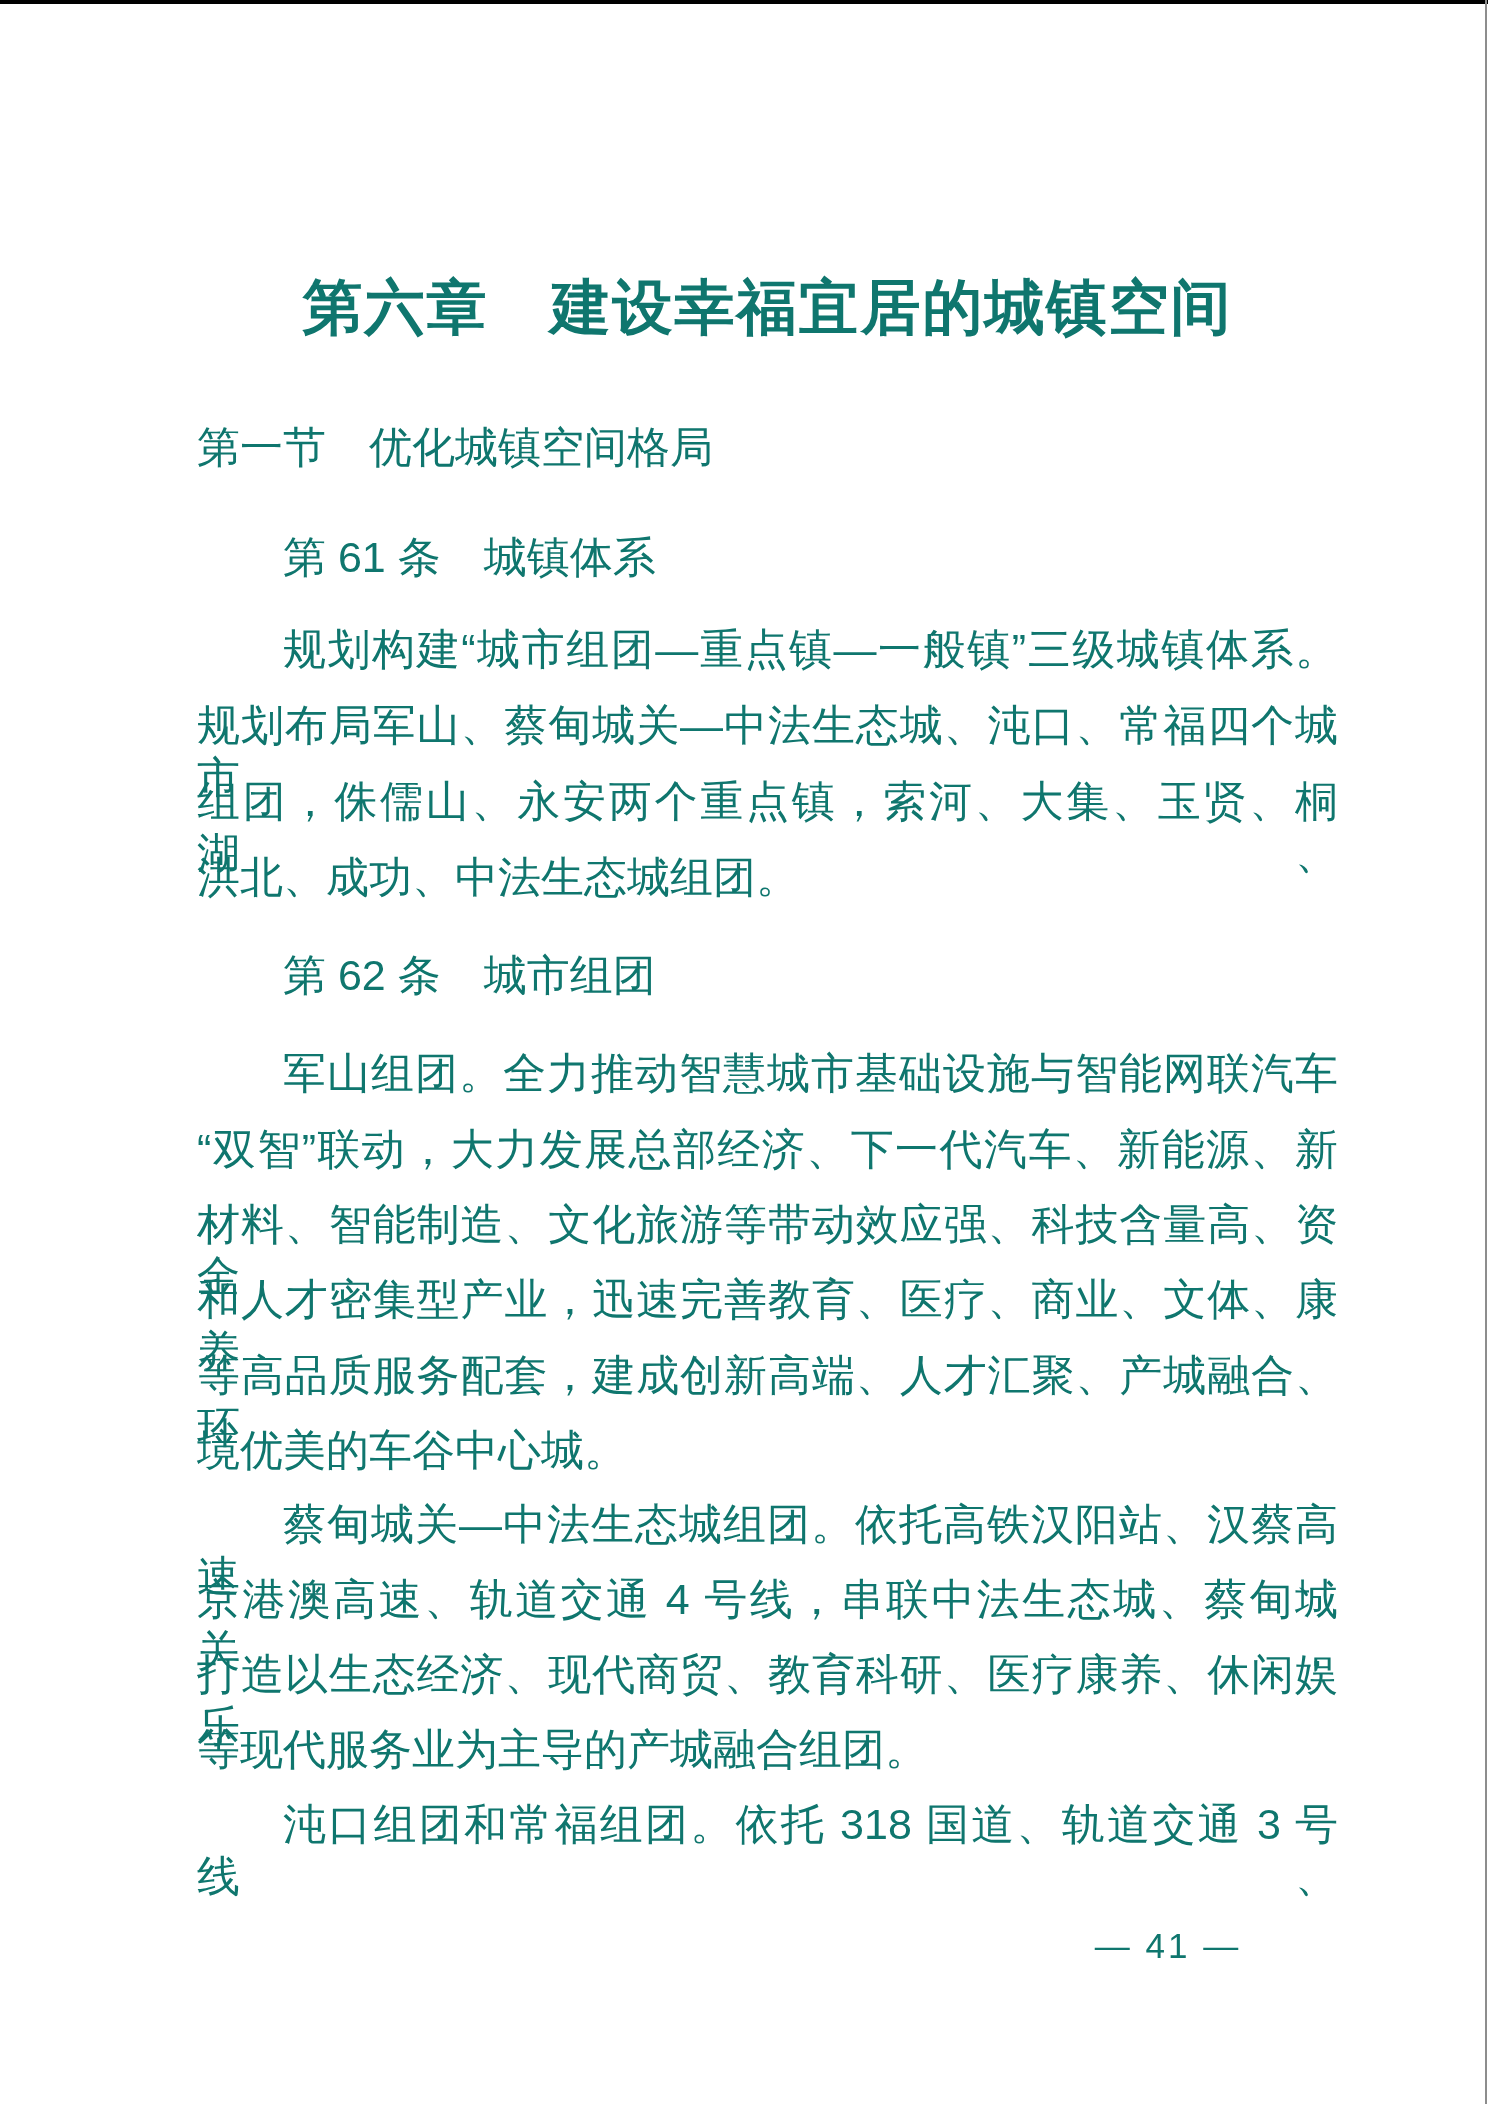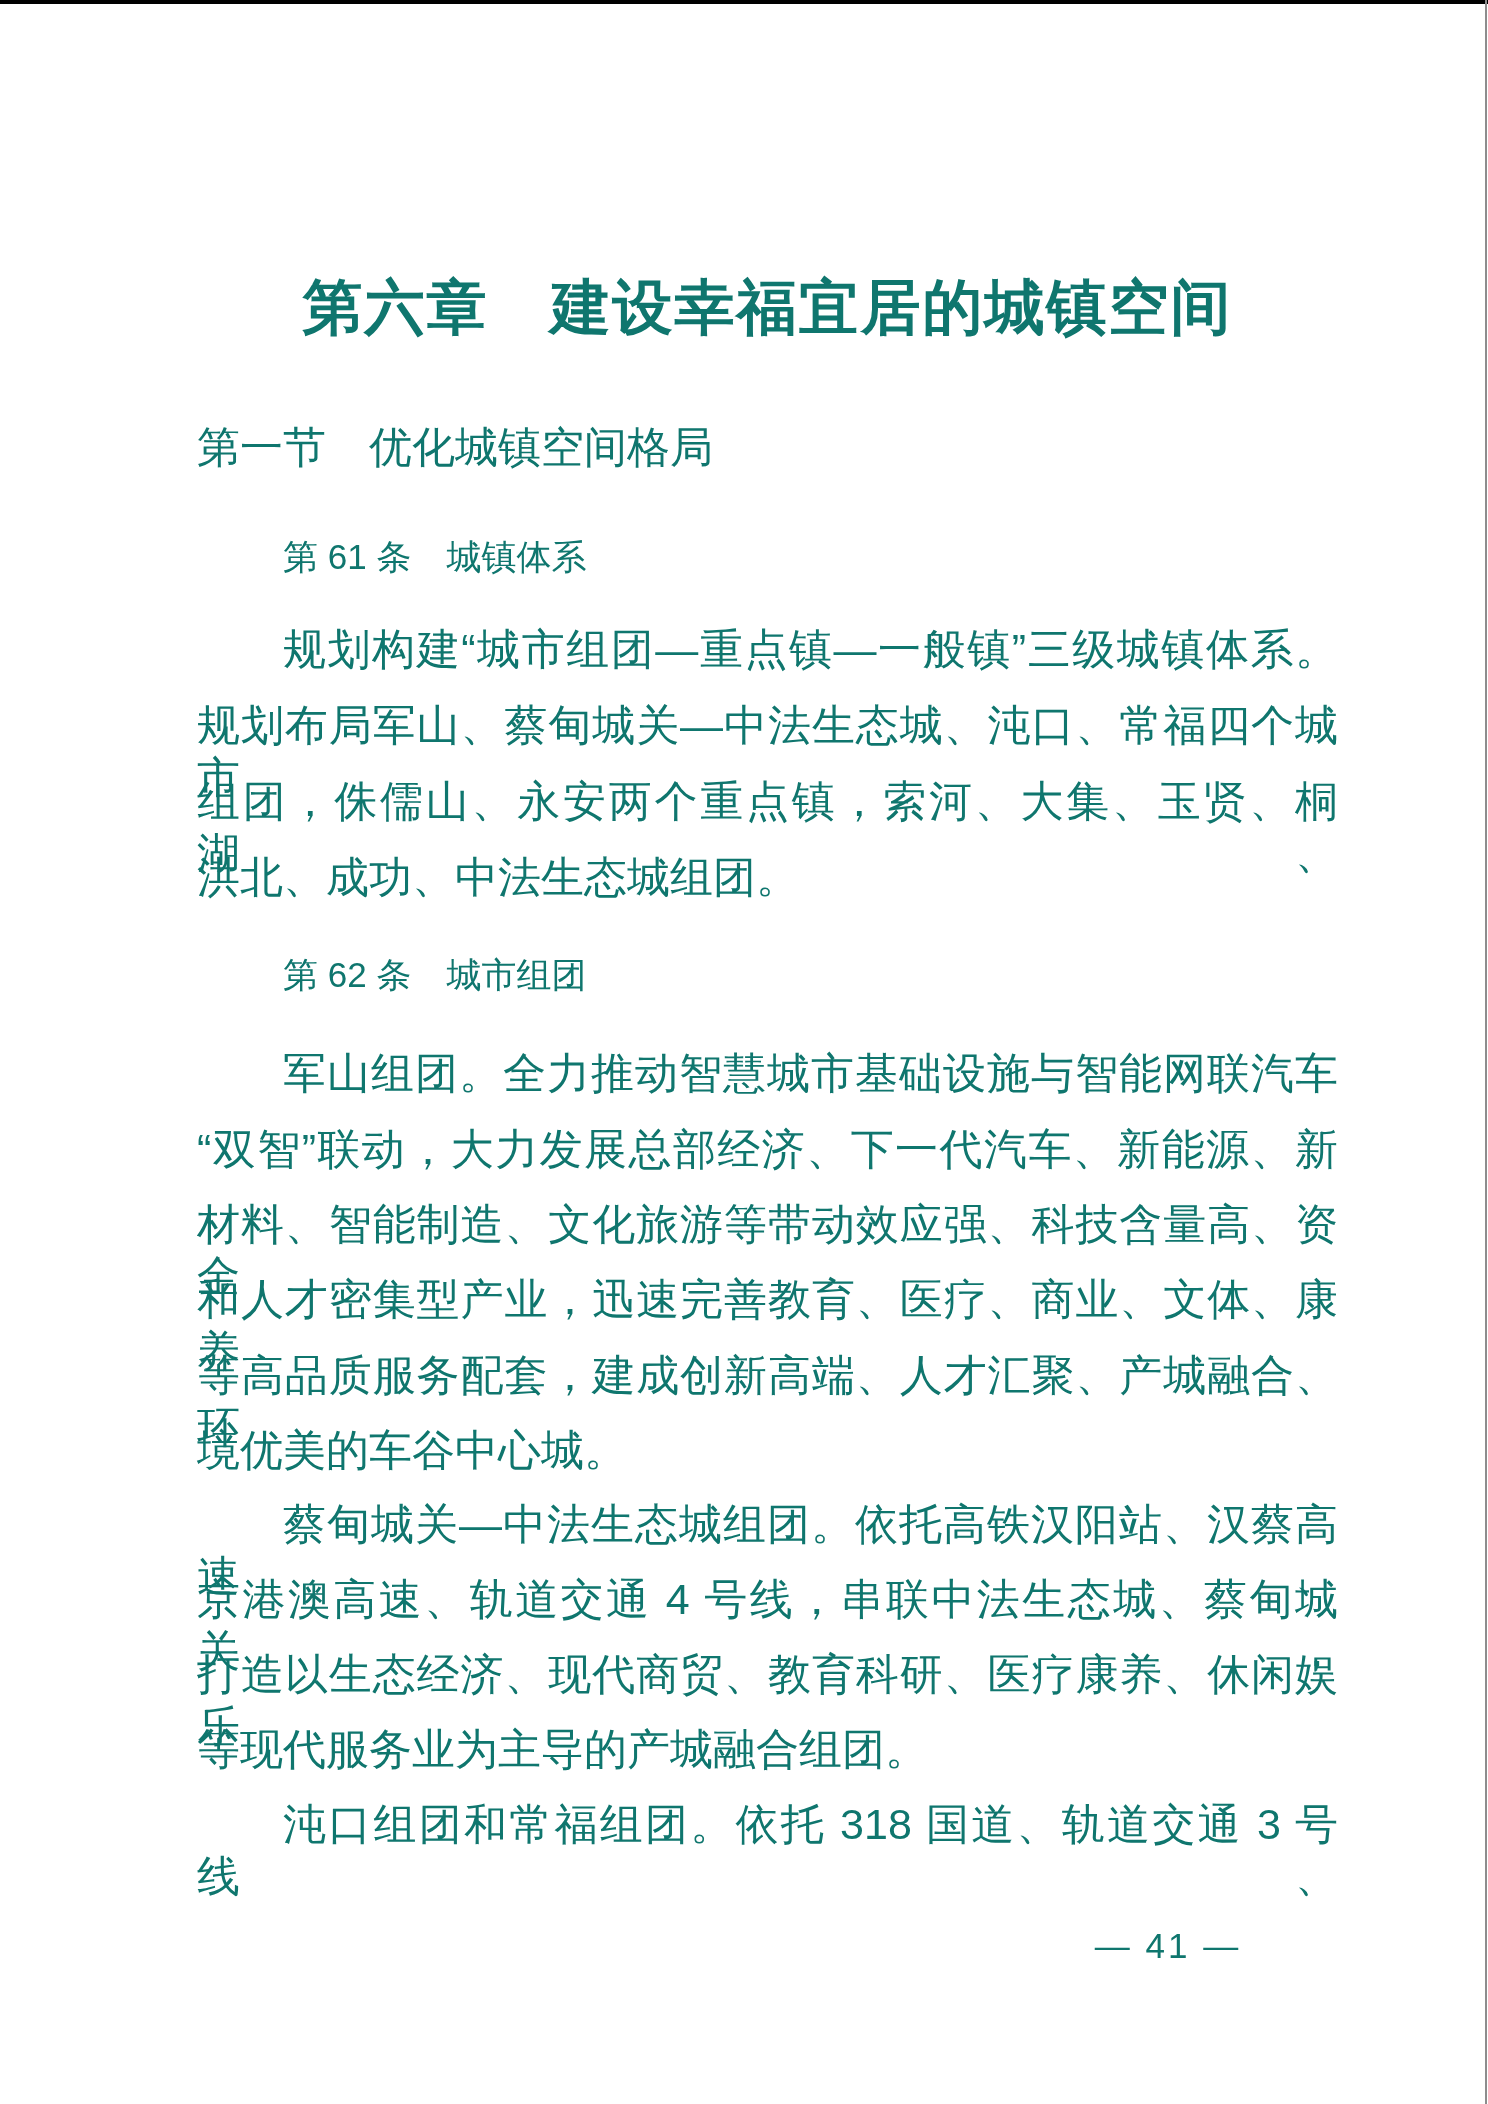--- a/index.html
+++ b/index.html
@@ -30,21 +30,21 @@
     letter-spacing: 2px; white-space: nowrap;
   }
   .section {
     position: absolute; top: 420px; left: 197px; width: 1141px;
     margin: 0; text-align: left;
     font-size: 43px; font-weight: normal; line-height: 54px;
     white-space: nowrap;
   }
   .article-heading {
     position: absolute; left: 197px; width: 1141px;
-    font-size: 35px; line-height: 52px;
+    font-size: 43px; line-height: 52px;
     text-indent: 86px; white-space: nowrap;
   }
   .bl {
     position: absolute; left: 197px; width: 1141px;
     font-size: 43px; line-height: 52px;
     text-align: justify;
     text-justify: inter-character;
   }
   .bl.fill { text-align-last: justify; }
   .bl.first { text-indent: 86px; }

